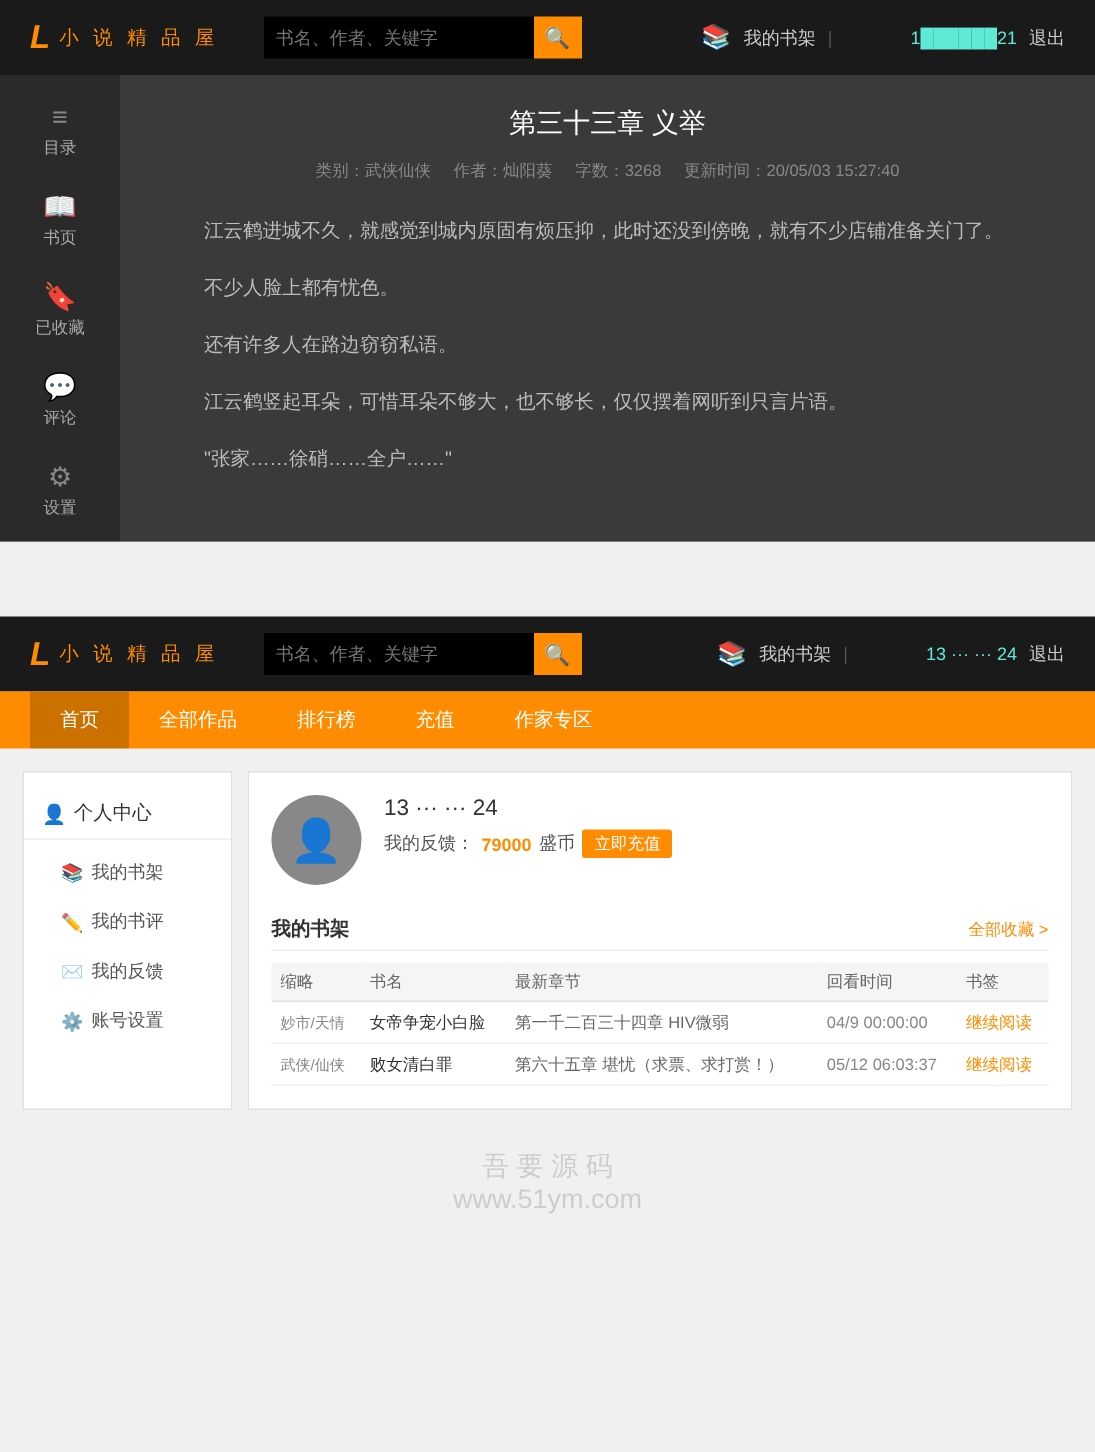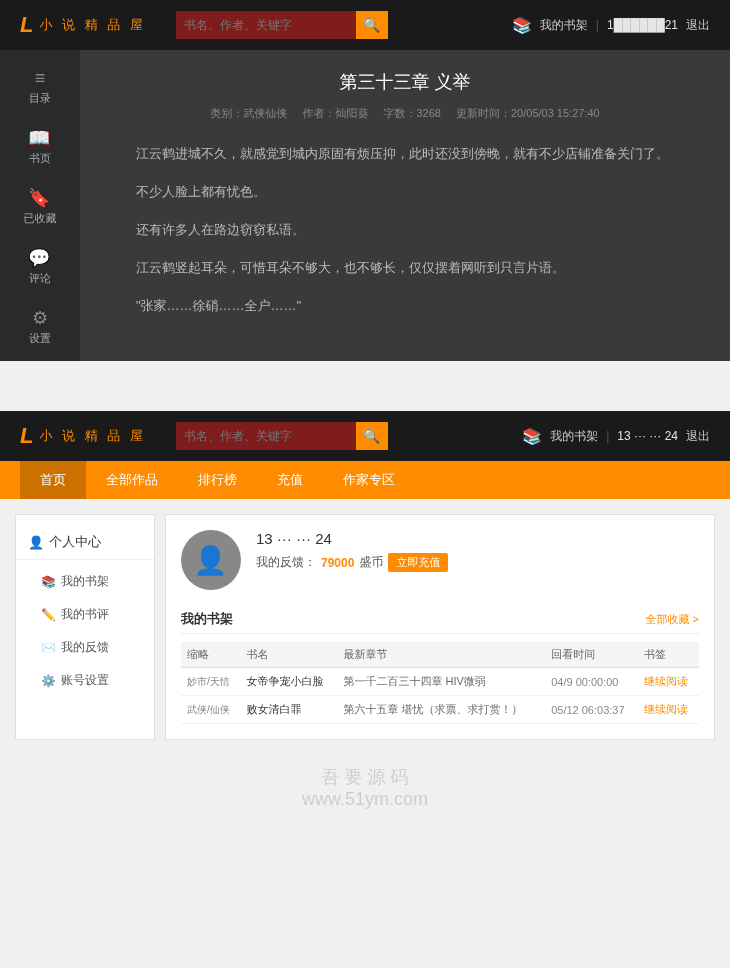--- a/index.html
+++ b/index.html
@@ -7,27 +7,27 @@
 
     
     .top-section { background: #333; width: 100%; }
 
     
     .header { background: #1a1a1a; height: 50px; display: flex; align-items: center; padding: 0 20px; gap: 20px; }
     .logo { display: flex; align-items: center; gap: 6px; }
     .logo-icon { color: #ff8c00; font-size: 22px; font-style: italic; font-weight: bold; }
     .logo-text { color: #ff8c00; font-size: 13px; letter-spacing: 3px; }
     .search-bar { display: flex; align-items: center; margin-left: 10px; }
-    .search-input { background: #7f1d1d; border: none; height: 28px; width: 180px; padding: 0 8px; font-size: 12px; color: #999; outline: none; }
+    .search-input { background: #000000; border: none; height: 28px; width: 180px; padding: 0 8px; font-size: 12px; color: #999; outline: none; }
     .search-btn { background: #ff8c00; border: none; height: 28px; width: 32px; cursor: pointer; display: flex; align-items: center; justify-content: center; color: white; font-size: 14px; }
     .header-right { margin-left: auto; display: flex; align-items: center; gap: 8px; color: #ccc; font-size: 12px; }
     .bookshelf-link { color: #ccc; text-decoration: none; display: flex; align-items: center; gap: 3px; }
     .bookshelf-icon { color: #ff8c00; font-size: 16px; }
     .divider-v { color: #555; }
-    .user-info { color: #e5e5e5; }
+    .user-info { color: #5eead4; margin-left: 44px; }
     .logout-link { color: #ccc; text-decoration: none; cursor: pointer; }
 
     
     .breadcrumb { background: #2a2a2a; padding: 6px 20px; font-size: 11px; color: #888; }
     .breadcrumb a { color: #888; text-decoration: none; }
     .breadcrumb span { color: #888; margin: 0 4px; }
 
     
     .reading-layout { display: flex; }
 

